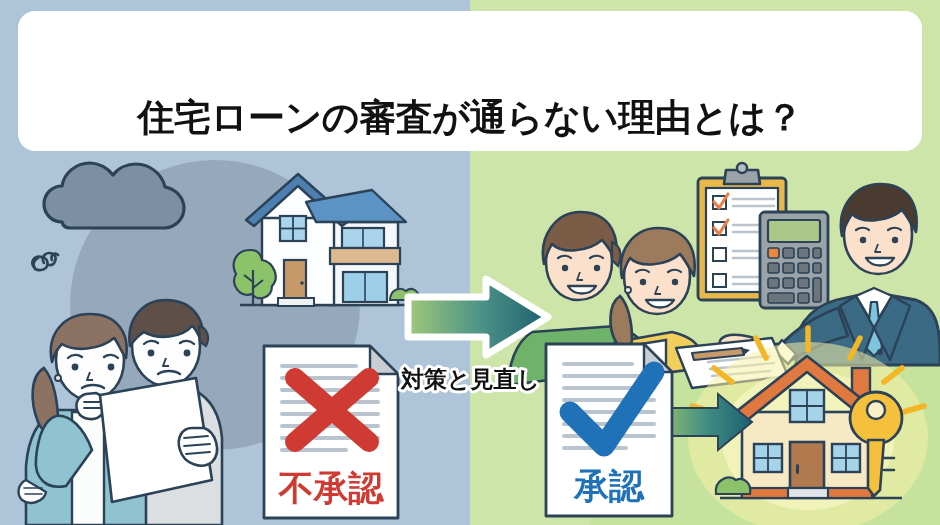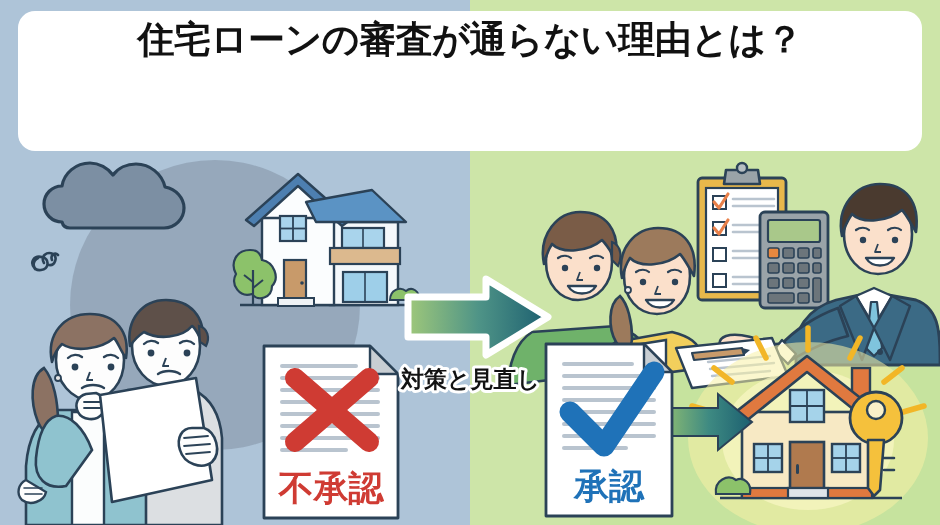--- a/index.html
+++ b/index.html
@@ -11,21 +11,21 @@
   #stage{position:relative;width:940px;height:525px;overflow:hidden;}
 
   
   .bg-left{position:absolute;left:0;top:0;width:470px;height:525px;background:#aec4d8;}
   .bg-right{position:absolute;left:470px;top:0;width:470px;height:525px;background:#cde5a8;}
 
   
   .title-card{
     position:absolute;left:18px;top:11px;width:904px;height:140px;
     background:#ffffff;border-radius:17px;
-    display:flex;flex-direction:column;align-items:center;justify-content:space-between;
+    display:flex;flex-direction:column;align-items:center;justify-content:flex-end;
     box-sizing:border-box;padding:4px 10px 8px;
   }
   .title-line{
     color:#111111;font-weight:700;letter-spacing:-0.5px;white-space:nowrap;
     font-family:"DejaVu Sans","Liberation Sans",sans-serif;
   }
   .title-line.l1{font-size:37px;line-height:50px;}
   .title-line.l2{font-size:37px;line-height:52px;}
 
   

